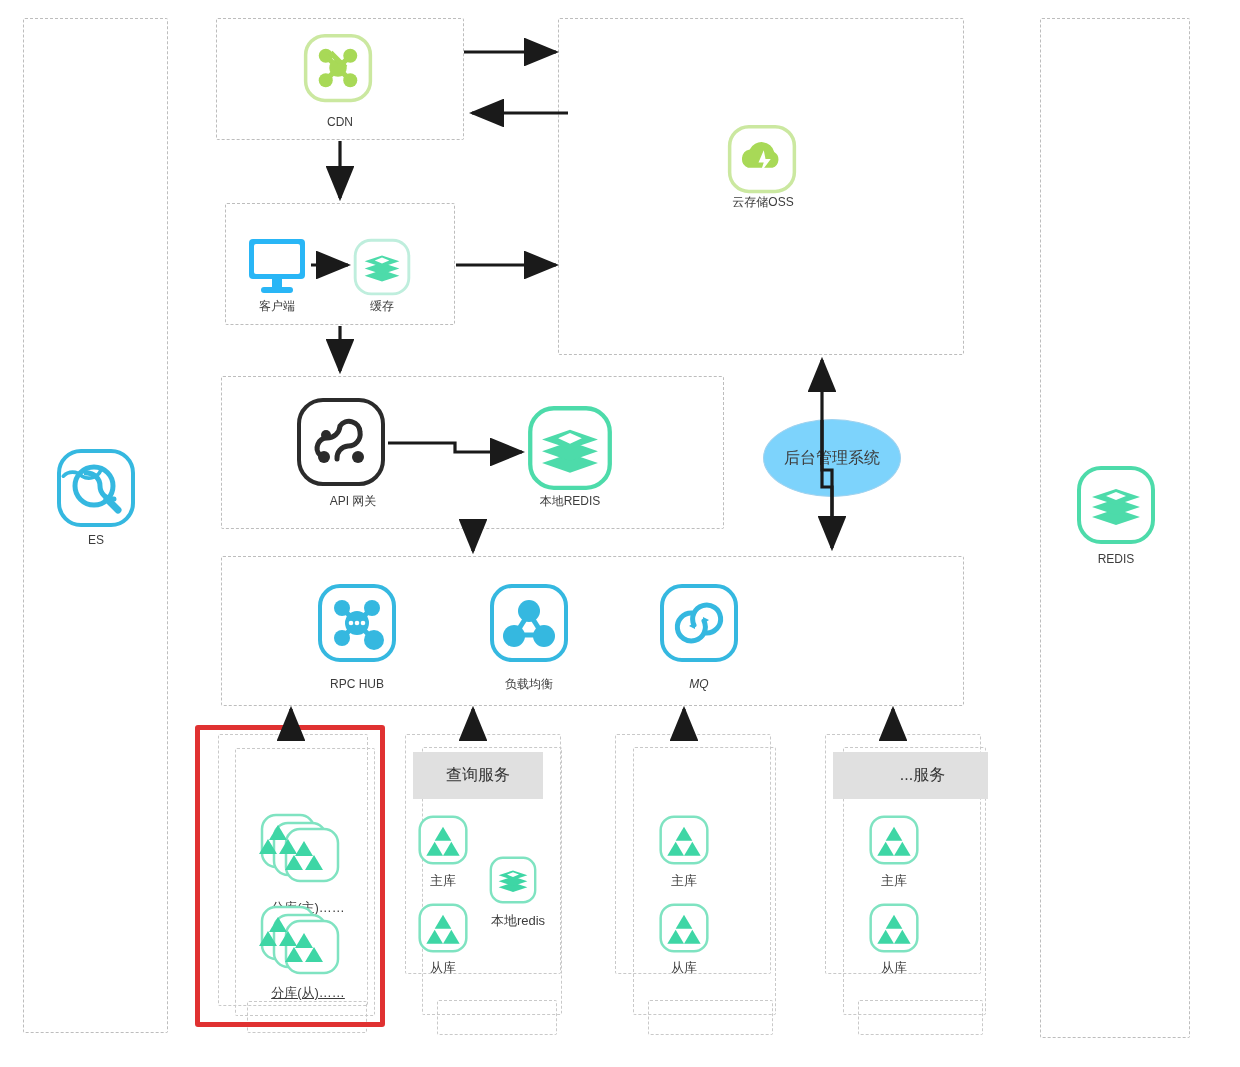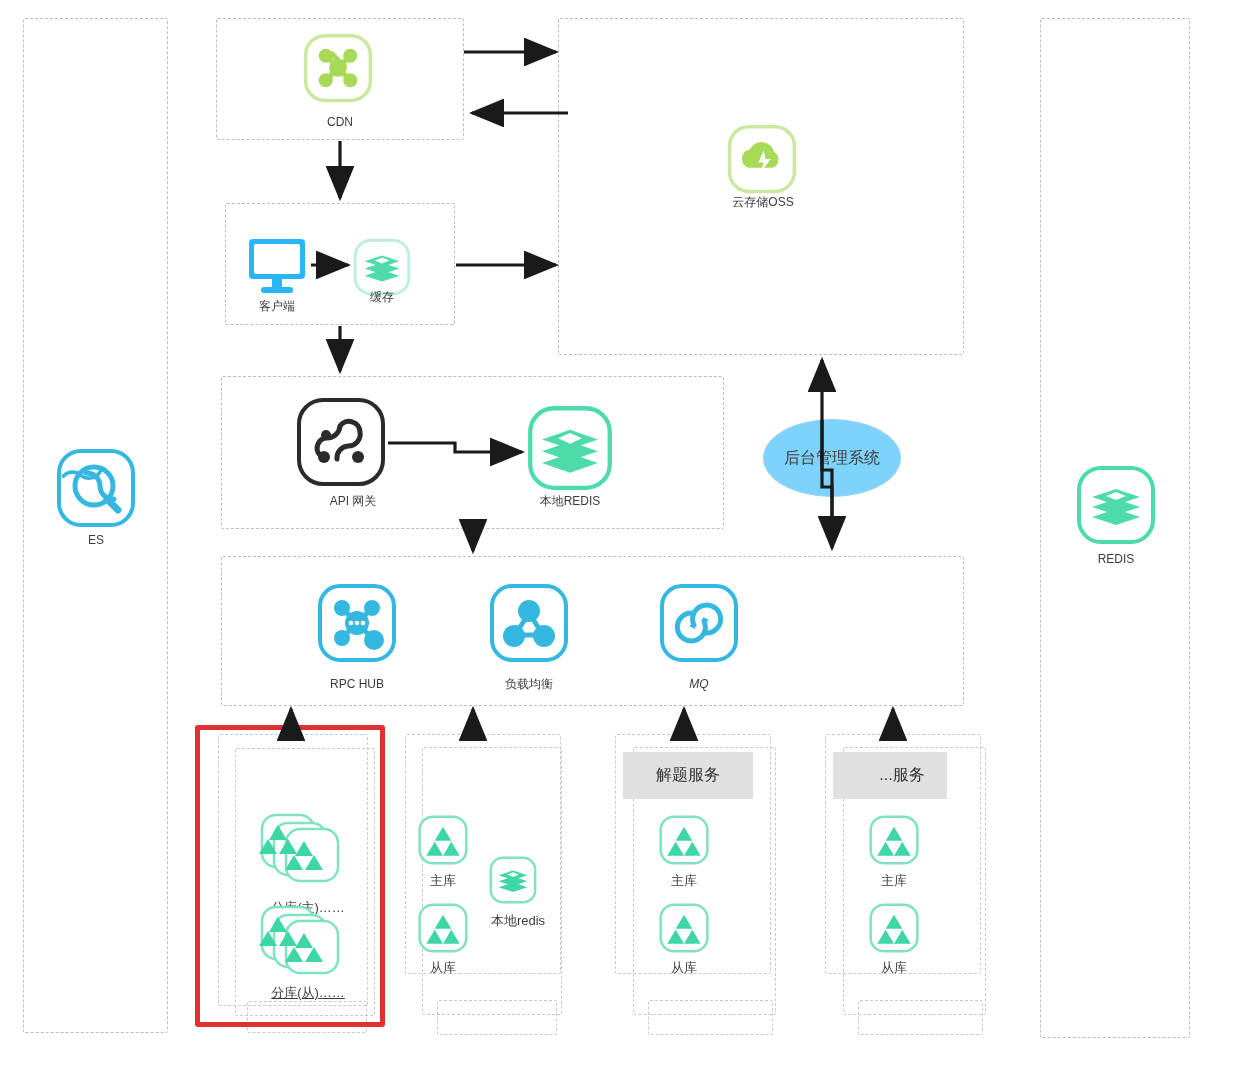--- a/index.html
+++ b/index.html
@@ -107,21 +107,21 @@
     <svg width="58" height="58" viewBox="0 0 80 80">
       <rect x="3" y="3" width="74" height="74" rx="22" ry="22" fill="#fff" stroke="#bfeedd" stroke-width="4"></rect>
       <g fill="#4ddbaa">
         <path d="M16 52 L40 44 L64 52 L40 60 Z"></path>
         <path d="M16 42 L40 34 L64 42 L40 50 Z"></path>
         <path d="M16 32 L40 24 L64 32 L40 40 Z"></path>
       </g>
       <path d="M30 31 L40 27 L50 31 L40 35 Z" fill="#fff"></path>
     </svg>
   </div>
-  <div class="label" style="left:332px;top:291px;width:100px;font-family:Liberation Serif, serif;">缓存</div>
+  <div class="label" style="left:332px;top:300px;width:100px;font-family:Liberation Serif, serif;">缓存</div>
 
   <div class="svgwrap" style="left:296px;top:397px;">
     <svg width="90" height="90" viewBox="0 0 90 90">
       <rect x="3" y="3" width="84" height="84" rx="24" ry="24" fill="#fff" stroke="#2b2b2b" stroke-width="4"></rect>
       <path d="M24 58 a10 10 0 0 1 7 -17 a13 13 0 0 0 13 -12 a11 11 0 0 1 20 6 a12 12 0 0 1 -12 14 a12 12 0 0 0 -11 13" fill="none" stroke="#2b2b2b" stroke-width="5" stroke-linecap="round"></path>
       <circle cx="28" cy="60" r="6" fill="#2b2b2b"></circle>
       <circle cx="62" cy="60" r="6" fill="#2b2b2b"></circle>
       <circle cx="30" cy="38" r="5" fill="#2b2b2b"></circle>
     </svg>
   </div>
@@ -236,20 +236,21 @@
           <path d="M36 42 l9 15 h-18 z"></path>
       </g>
     </svg>
   </div>
   <div class="label sm" style="left:253px;top:986px;width:110px;text-decoration:underline;">分库(从)……</div>
   <div class="redbox" style="left:195px;top:725px;width:190px;height:302px;"></div>
 
   <div class="box dashlt" style="left:437px;top:1000px;width:120px;height:35px;"></div>
   <div class="box dashlt" style="left:422px;top:747px;width:140px;height:268px;"></div>
   <div class="box dashlt" style="left:405px;top:734px;width:156px;height:240px;"></div>
+  <div class="svchead" style="left:413px;top:752px;width:130px;height:47px;">查询服务</div>
   <div class="svgwrap" style="left:418px;top:815px;">
     <svg width="50" height="50" viewBox="0 0 60 60">
       <rect x="2" y="2" width="56" height="56" rx="16" fill="#fff" stroke="#7fe3c1" stroke-width="3"></rect>
       <g fill="#3ed6a5">
         <path d="M30 14 l10 17 h-20 z"></path>
           <path d="M40 32 l10 17 h-20 z"></path>
           <path d="M20 32 l10 17 h-20 z"></path>
       </g>
     </svg>
   </div>
@@ -274,21 +275,20 @@
         <path d="M16 32 L40 24 L64 32 L40 40 Z"></path>
       </g>
       <path d="M30 31 L40 27 L50 31 L40 35 Z" fill="#fff"></path>
     </svg>
   </div>
   <div class="label sm" style="left:473px;top:914px;width:90px;">本地redis</div>
 
   <div class="box dashlt" style="left:648px;top:1000px;width:125px;height:35px;"></div>
   <div class="box dashlt" style="left:633px;top:747px;width:143px;height:268px;"></div>
   <div class="box dashlt" style="left:615px;top:734px;width:156px;height:240px;"></div>
-  <div class="svchead" style="left:623px;top:752px;width:130px;height:47px;">解题服务</div>
   <div class="svgwrap" style="left:659px;top:815px;">
     <svg width="50" height="50" viewBox="0 0 60 60">
       <rect x="2" y="2" width="56" height="56" rx="16" fill="#fff" stroke="#7fe3c1" stroke-width="3"></rect>
       <g fill="#3ed6a5">
         <path d="M30 14 l10 17 h-20 z"></path>
           <path d="M40 32 l10 17 h-20 z"></path>
           <path d="M20 32 l10 17 h-20 z"></path>
       </g>
     </svg>
   </div>
@@ -301,21 +301,21 @@
           <path d="M40 32 l10 17 h-20 z"></path>
           <path d="M20 32 l10 17 h-20 z"></path>
       </g>
     </svg>
   </div>
   <div class="label sm" style="left:654px;top:961px;width:60px;">从库</div>
 
   <div class="box dashlt" style="left:858px;top:1000px;width:125px;height:35px;"></div>
   <div class="box dashlt" style="left:843px;top:747px;width:143px;height:268px;"></div>
   <div class="box dashlt" style="left:825px;top:734px;width:156px;height:240px;"></div>
-  <div class="svchead" style="left:833px;top:752px;width:114px;height:47px;padding-left:24px;">...服务</div>
+  <div class="svchead" style="left:833px;top:752px;width:155px;height:47px;padding-left:24px;">...服务</div>
   <div class="svgwrap" style="left:869px;top:815px;">
     <svg width="50" height="50" viewBox="0 0 60 60">
       <rect x="2" y="2" width="56" height="56" rx="16" fill="#fff" stroke="#7fe3c1" stroke-width="3"></rect>
       <g fill="#3ed6a5">
         <path d="M30 14 l10 17 h-20 z"></path>
           <path d="M40 32 l10 17 h-20 z"></path>
           <path d="M20 32 l10 17 h-20 z"></path>
       </g>
     </svg>
   </div>

